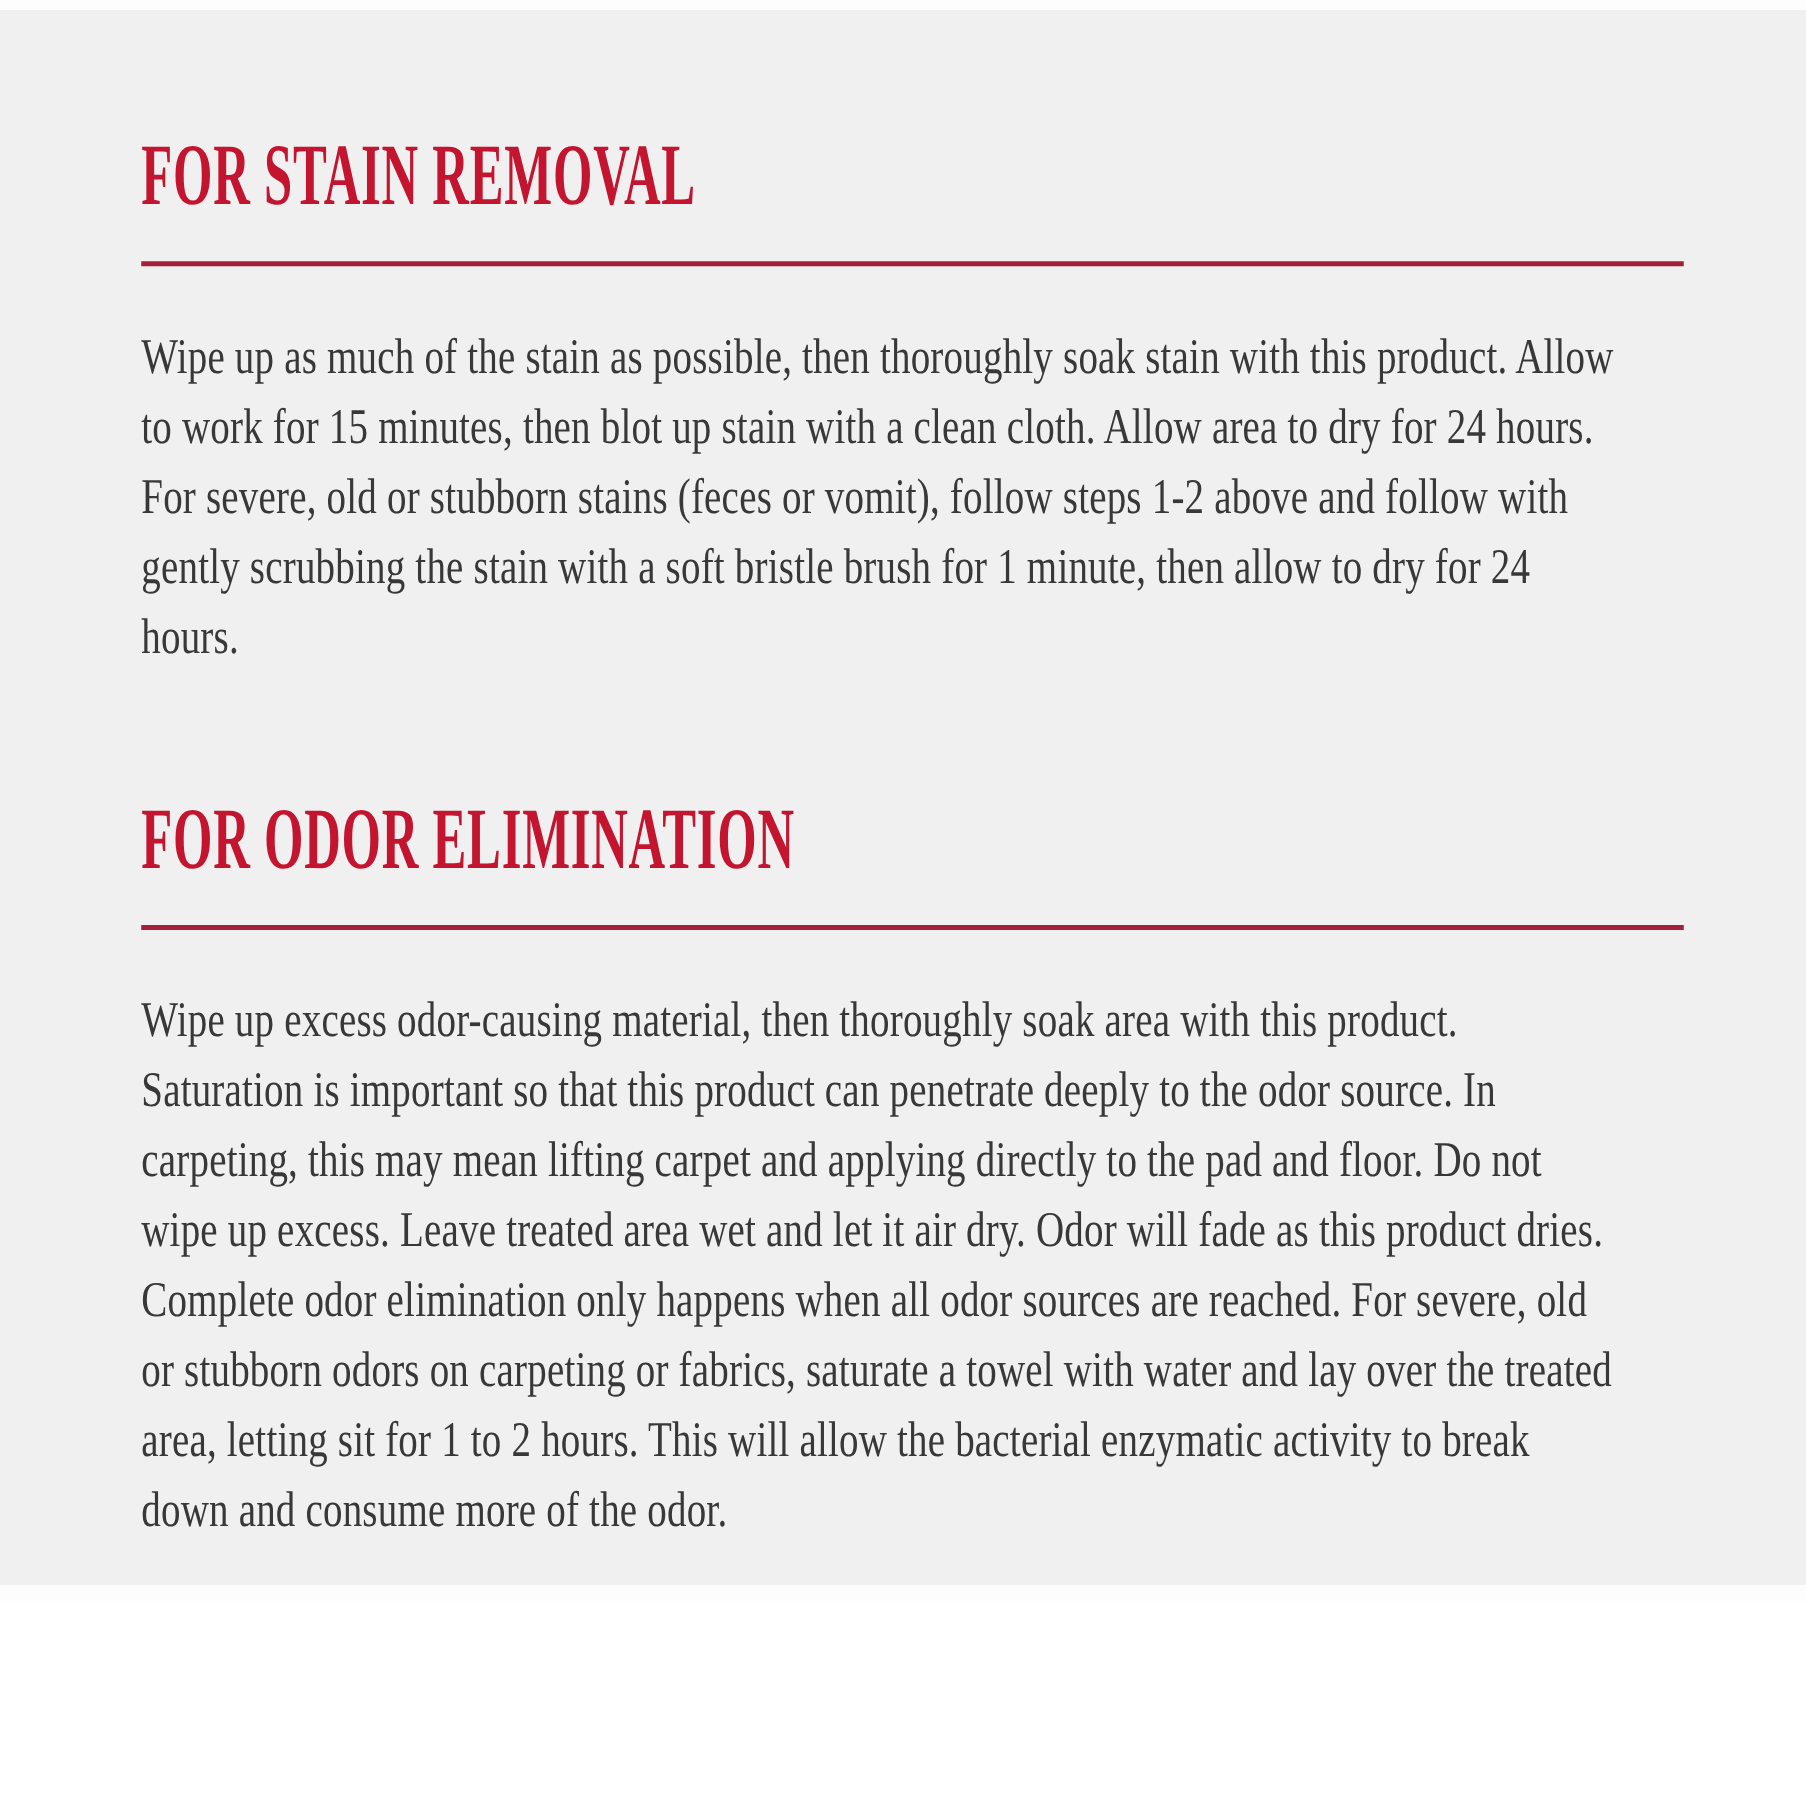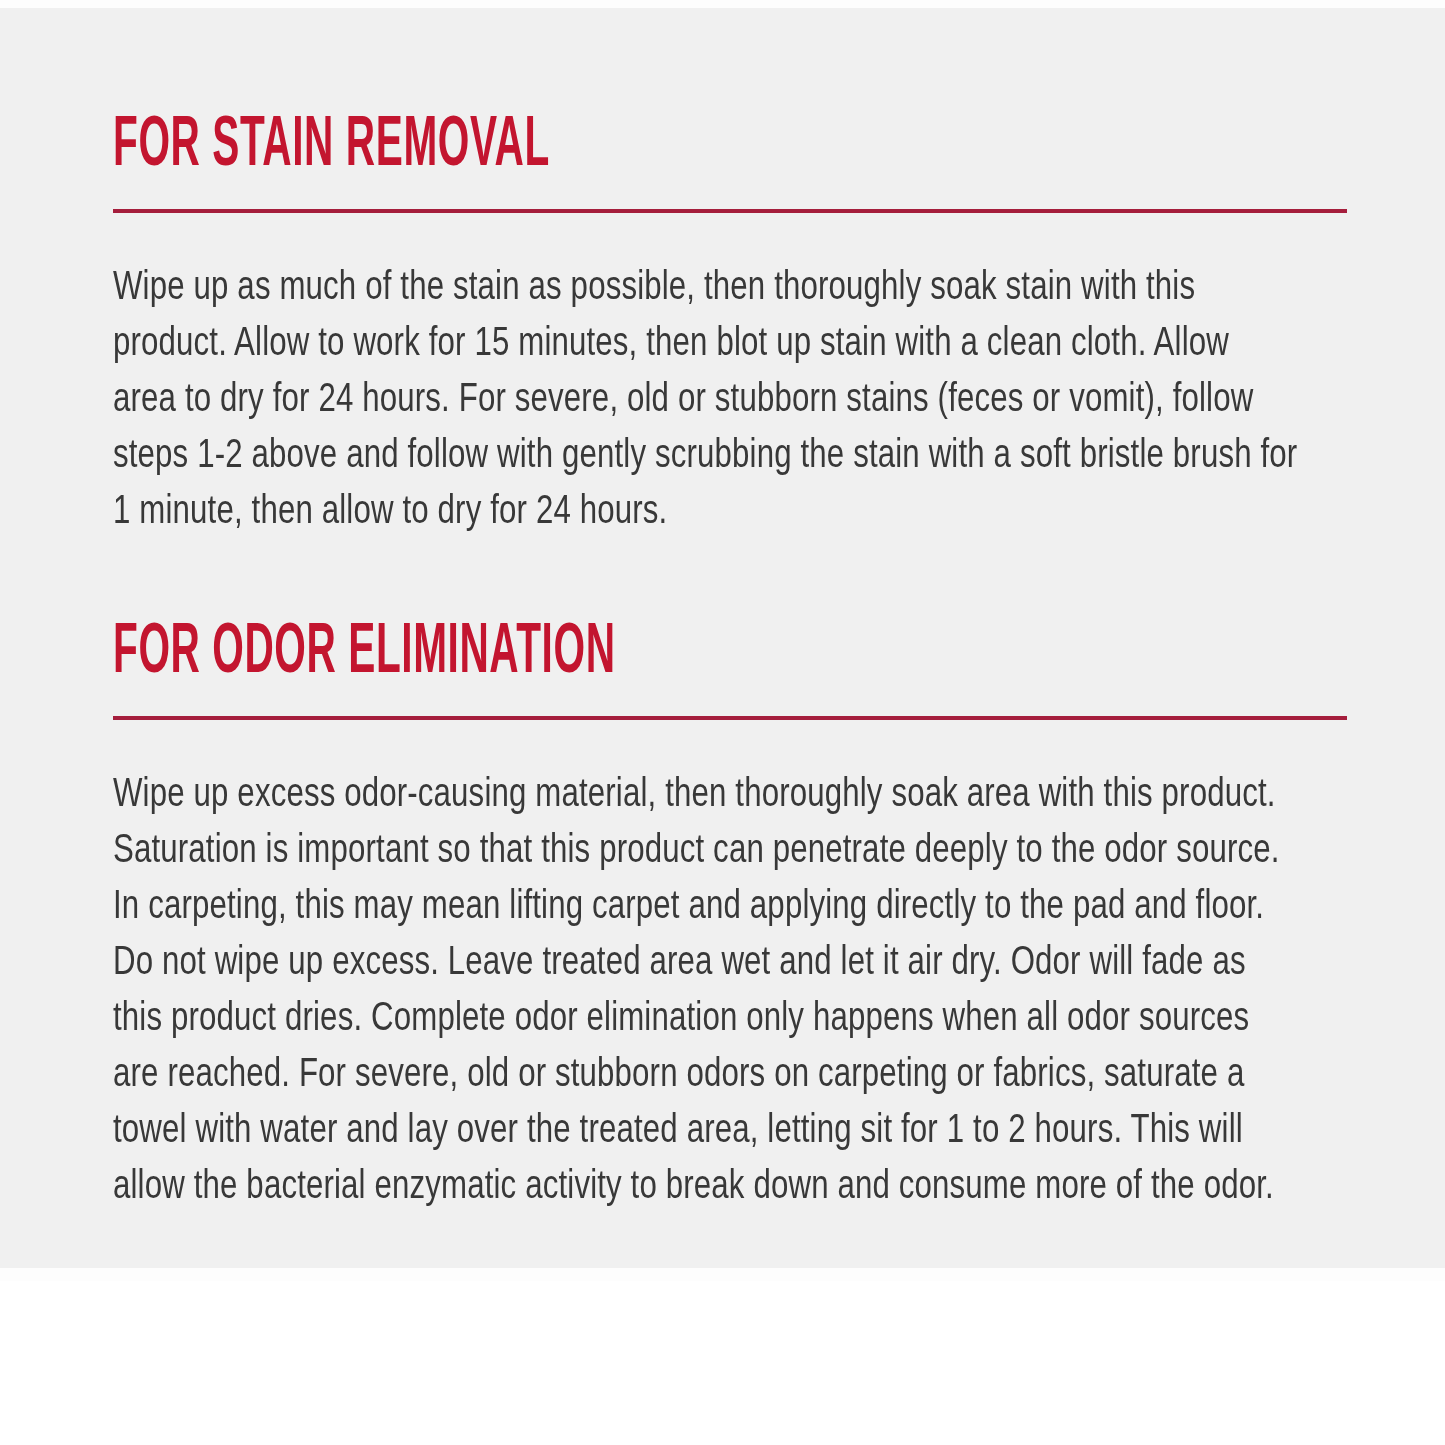--- a/index.html
+++ b/index.html
@@ -6,36 +6,36 @@
     margin: 0;
     padding: 0;
     background: #ffffff;
   }
   .page {
     position: relative;
     width: 1445px;
     height: 1281px;
     overflow: hidden;
     background: var(--bg, #f0f0f0);
-    font-family: Liberation Sans, sans-serif;
+    font-family: Liberation Serif, serif;
   }
   .edge {
     position: absolute;
     left: 0;
     width: 100%;
     background: var(--edge, #fdfdfd);
   }
   .edge.top { top: 0; height: 8px; }
   .edge.bottom { bottom: 0; height: 13px; }
   .content {
     padding: 0 98px 0 113px;
   }
   .instr-section { display: block; }
   .instr-section.first { padding-top: 106px; }
-  .instr-section.second { margin-top: 76px; }
+  .instr-section.second { margin-top: 100px; }
   .heading {
     margin: 0;
     font-size: 70px;
     line-height: 70px;
     font-weight: bold;
     letter-spacing: 1px;
     white-space: nowrap;
     color: var(--accent, #c3152f);
     transform: scaleX(0.58);
     transform-origin: 0 0;

